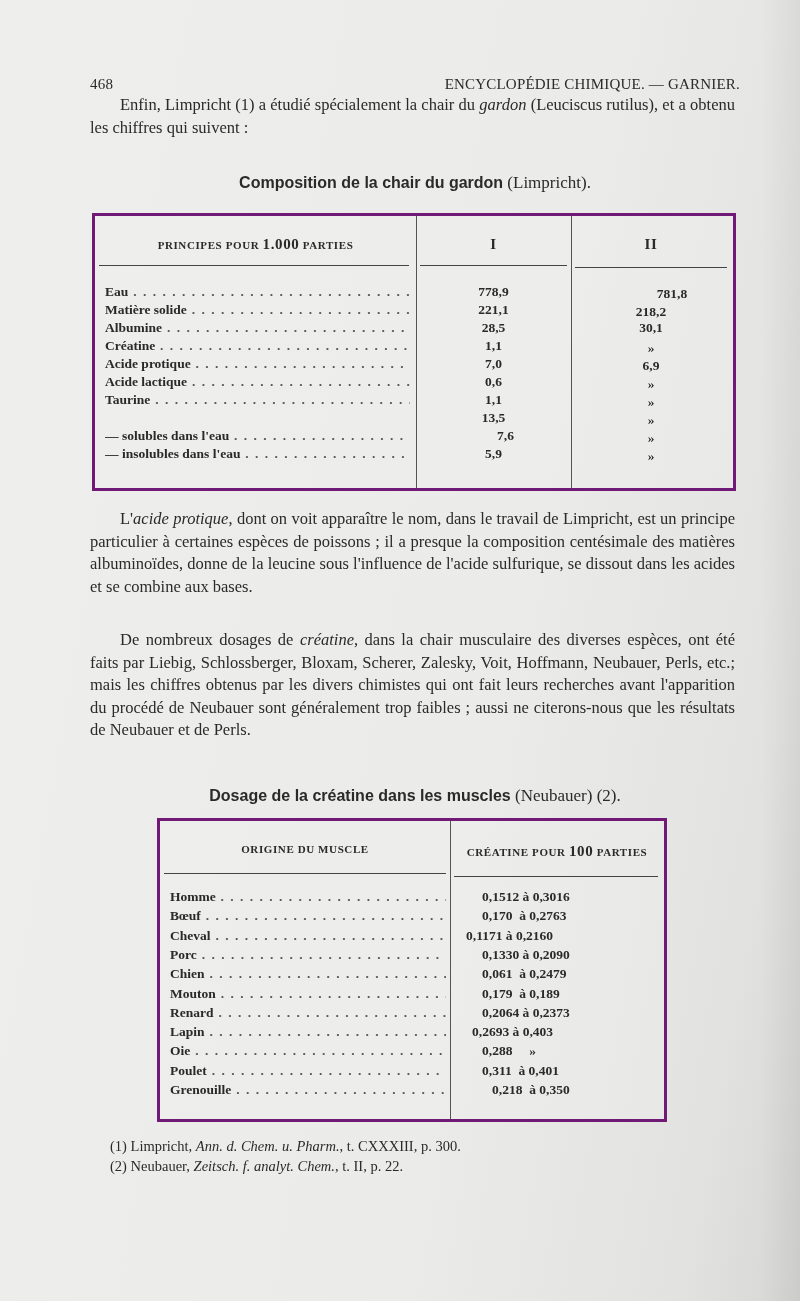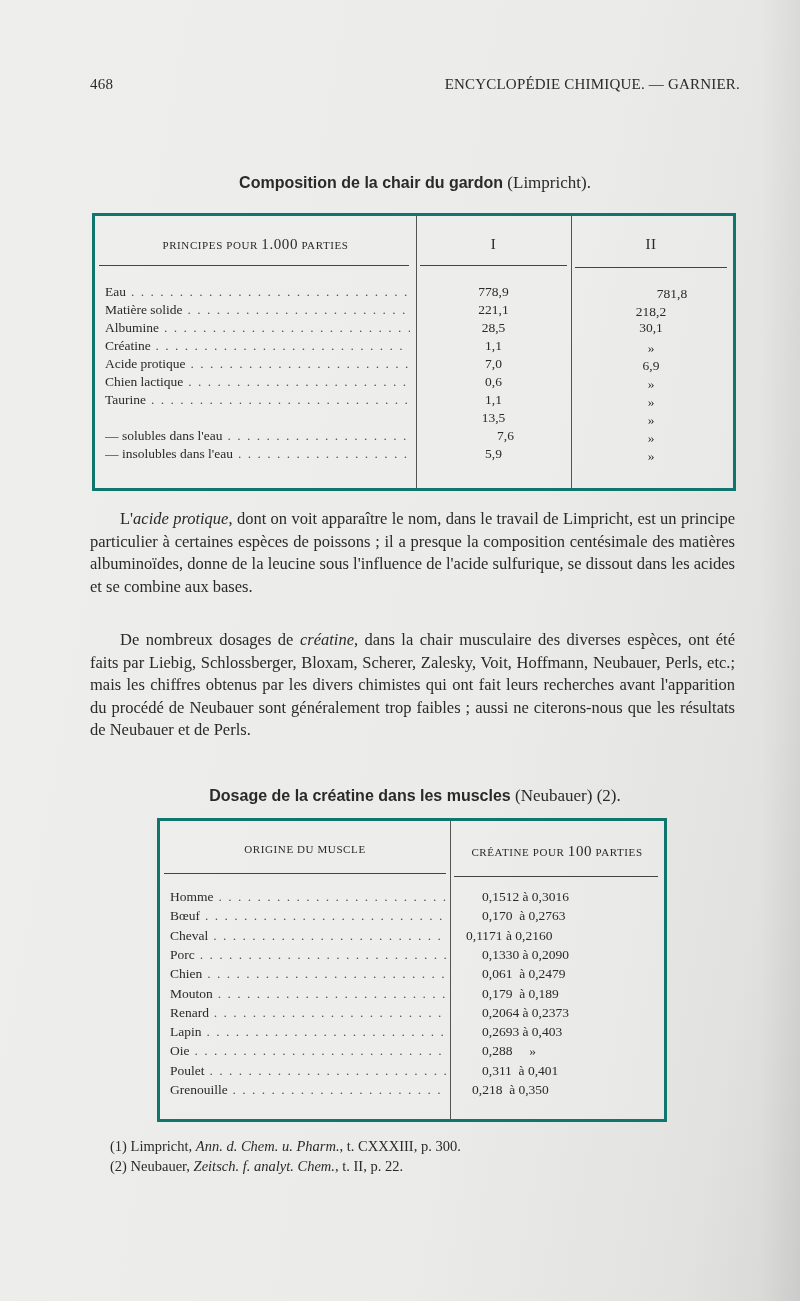--- a/index.html
+++ b/index.html
@@ -22,21 +22,21 @@
       font-size: 16.5px; line-height: 22.5px; text-align: justify;
       text-indent: 30px;
     }
     .para i { font-style: italic; }
     .caption {
       position: absolute; left: 90px; width: 650px; text-align: center;
       font-size: 17px;
     }
     .caption b { font-family: "Liberation Sans", "DejaVu Sans", sans-serif; font-weight: bold; font-size: 16px; }
     .table-box {
-      position: absolute; border: 3px solid #0f766e; background: rgba(240,240,238,0.35);
+      position: absolute; border: 3px solid #701a75; background: rgba(240,240,238,0.35); font-weight: bold;
     }
     .thead { position: absolute; left: 0; right: 0; top: 0; font-size: 11px; letter-spacing: 0.6px; text-transform: uppercase; }
     .thead span { position: absolute; text-align: center; }
     .thead .big { font-size: 15px; text-transform: none; }
     .vline { position: absolute; top: 0; bottom: 0; width: 1px; background: #555; }
     .hline { position: absolute; height: 1px; background: #444; }
     .row { position: absolute; left: 0; right: 0; height: 18px; font-size: 13.5px; }
     .row .lbl {
       position: absolute; left: 10px; overflow: hidden; white-space: nowrap;
     }
@@ -56,20 +56,21 @@
 <body>
 
 <div class="page">
   <div class="edge-shadow"></div>
 
   <div class="running-head">
     <span class="page-no">468</span>
     <span class="title">ENCYCLOPÉDIE CHIMIQUE. — GARNIER.</span>
   </div>
 
+  <p class="para" style="top:94px; margin:0;"><span>Enfin, Limpricht (1) a étudié spécialement la chair du </span><i>gardon</i><span> (Leuciscus rutilus), et a obtenu les chiffres qui suivent :</span></p>
 
   <div class="caption" style="top:173px;"><b>Composition de la chair du gardon</b><span> (Limpricht).</span></div>
 
   <div class="table-box" style="left:92px; top:213px; width:638px; height:272px;">
     <div class="vline" style="left:321px;"></div>
     <div class="vline" style="left:476px;"></div>
     <div class="hline" style="left:4px; width:310px; top:49px;"></div>
     <div class="hline" style="left:325px; width:147px; top:49px;"></div>
     <div class="hline" style="left:480px; width:152px; top:51px;"></div>
     <div class="thead" style="top:20px;">
@@ -97,21 +98,21 @@
           <span class="lbl" style="width:305px;">Créatine</span>
           <span class="val" style="left:321px;width:155px;">1,1</span>
           <span class="val" style="left:476px;width:160px;top:2px;">»</span>
         </div>
         <div class="row" style="top: 140px;">
           <span class="lbl" style="width:305px;">Acide protique</span>
           <span class="val" style="left:321px;width:155px;">7,0</span>
           <span class="val" style="left:476px;width:160px;top:2px;">6,9</span>
         </div>
         <div class="row" style="top: 158px;">
-          <span class="lbl" style="width:305px;">Chien lactique</span>
+          <span class="lbl" style="width:305px;">Acide lactique</span>
           <span class="val" style="left:321px;width:155px;">0,6</span>
           <span class="val" style="left:476px;width:160px;top:2px;">»</span>
         </div>
         <div class="row" style="top: 176px;">
           <span class="lbl" style="width:305px;">Taurine</span>
           <span class="val" style="left:321px;width:155px;">1,1</span>
           <span class="val" style="left:476px;width:160px;top:2px;">»</span>
         </div>
         <div class="row" style="top: 194px;">
           <span class="val" style="left:321px;width:155px;">13,5</span>
@@ -168,33 +169,33 @@
         <div class="row" style="top: 164.5px;">
           <span class="lbl" style="width:276px;">Mouton</span>
           <span class="val" style="left:322px;text-align:left;">0,179  à 0,189</span>
         </div>
         <div class="row" style="top: 183.8px;">
           <span class="lbl" style="width:276px;">Renard</span>
           <span class="val" style="left:322px;text-align:left;">0,2064 à 0,2373</span>
         </div>
         <div class="row" style="top: 203.1px;">
           <span class="lbl" style="width:276px;">Lapin</span>
-          <span class="val" style="left:322px;text-align:center;">0,2693 à 0,403</span>
+          <span class="val" style="left:312px;text-align:center;">0,2693 à 0,403</span>
         </div>
         <div class="row" style="top: 222.4px;">
           <span class="lbl" style="width:276px;">Oie</span>
           <span class="val" style="left:322px;text-align:left;">0,288     »</span>
         </div>
         <div class="row" style="top: 241.7px;">
           <span class="lbl" style="width:276px;">Poulet</span>
           <span class="val" style="left:322px;text-align:left;">0,311  à 0,401</span>
         </div>
         <div class="row" style="top: 261px;">
           <span class="lbl" style="width:276px;">Grenouille</span>
-          <span class="val" style="left:312px;text-align:right;">0,218  à 0,350</span>
+          <span class="val" style="left:332px;text-align:right;">0,218  à 0,350</span>
         </div>
       </div>
   </div>
 
   <div class="footnotes">
     <div><span>(1)</span><span> Limpricht, </span><i>Ann. d. Chem. u. Pharm.</i><span>, t. CXXXIII, p. 300.</span></div>
     <div><span>(2)</span><span> Neubauer, </span><i>Zeitsch. f. analyt. Chem.</i><span>, t. II, p. 22.</span></div>
   </div>
 </div>
 

